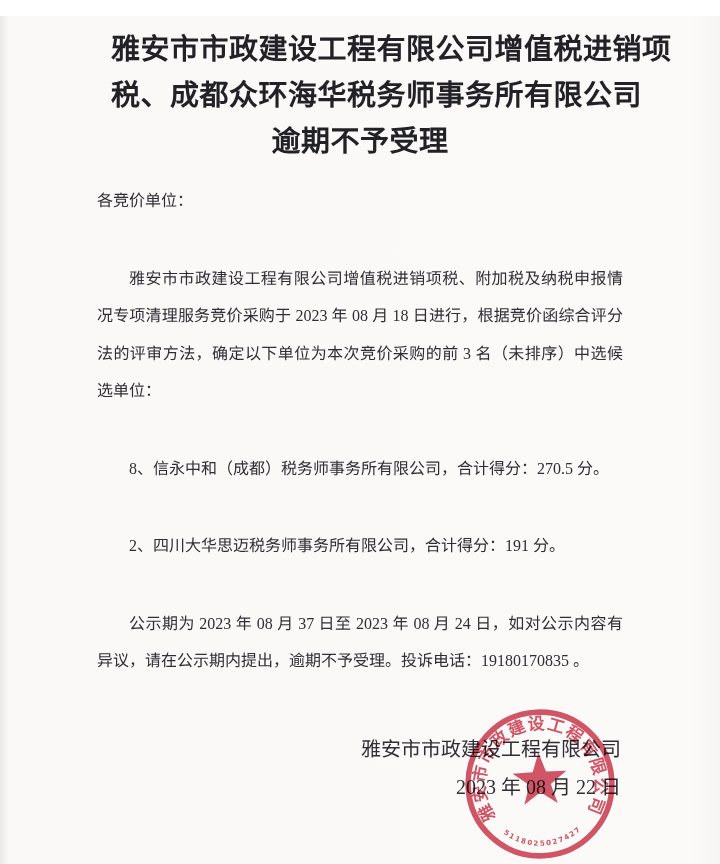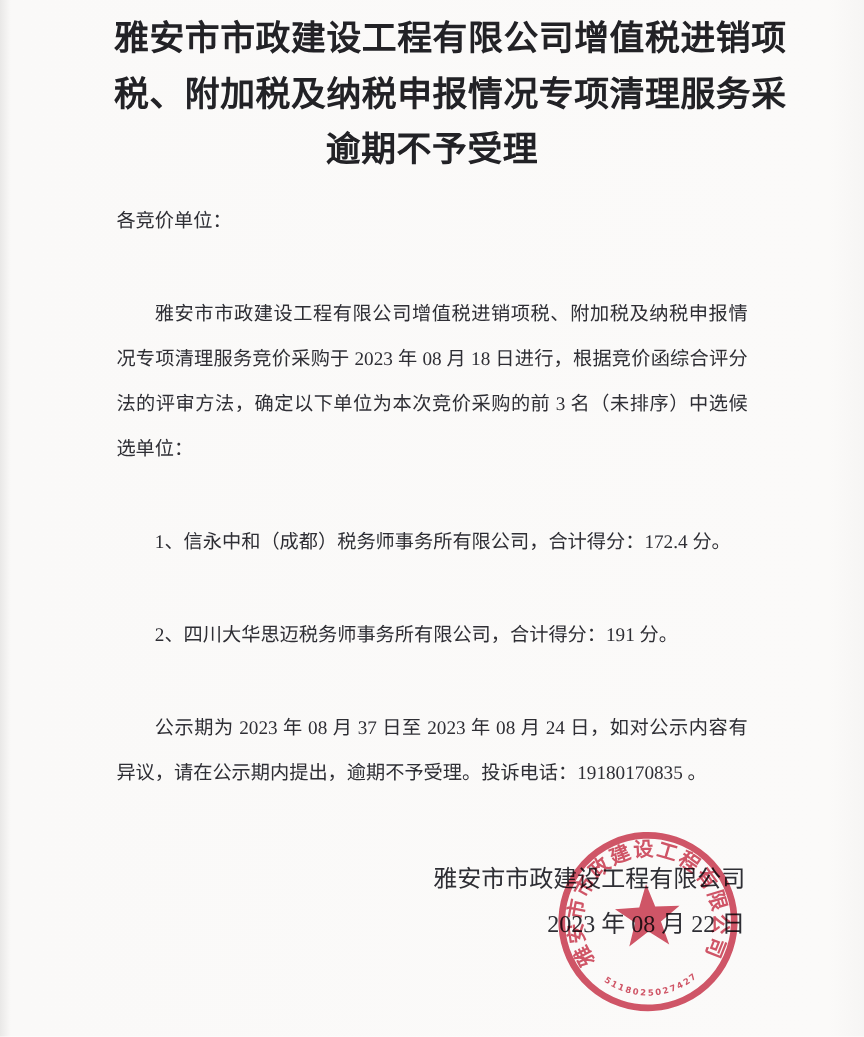--- a/index.html
+++ b/index.html
@@ -14,21 +14,21 @@
   }
   .page {
     position: relative;
     width: 720px;
     height: 864px;
     box-sizing: border-box;
     background: linear-gradient(90deg, #e9e8e7 0px, #faf9f8 9px, #fbfaf9 690px, #f6f5f4 720px);
     color: #2c2c31;
   }
   .title {
-    margin: 0;
+    margin: 16px;
     padding: 10px 95px 0 95px;
     text-align: center;
     font-size: 29px;
     font-weight: 700;
     line-height: 46px;
     letter-spacing: 0.5px;
     color: #222226;
   }
   .title .title-line {
     white-space: nowrap;
@@ -78,28 +78,28 @@
     font-family: "DejaVu Sans", sans-serif;
   }
 </style>
 </head>
 <body>
 
 <div class="page">
 
   <h1 class="title">
       <div class="title-line">雅安市市政建设工程有限公司增值税进销项</div>
-      <div class="title-line">税、附加税及纳税申报情况专项清理服务采</div>
+      <div class="title-line">税、成都众环海华税务师事务所有限公司</div>
       <div class="title-line">逾期不予受理</div>
     </h1>
 
   <div class="body-text">
       <p class="para">各竞价单位：</p>
       <p class="para indent">雅安市市政建设工程有限公司增值税进销项税、附加税及纳税申报情况专项清理服务竞价采购于 2023 年 08 月 18 日进行，根据竞价函综合评分法的评审方法，确定以下单位为本次竞价采购的前 3 名（未排序）中选候选单位：</p>
-      <p class="para indent">1、信永中和（成都）税务师事务所有限公司，合计得分：172.4 分。</p>
+      <p class="para indent">8、信永中和（成都）税务师事务所有限公司，合计得分：270.5 分。</p>
       <p class="para indent">2、四川大华思迈税务师事务所有限公司，合计得分：191 分。</p>
       <p class="para indent">公示期为 2023 年 08 月 37 日至 2023 年 08 月 24 日，如对公示内容有异议，请在公示期内提出，逾期不予受理。投诉电话：19180170835 。</p>
     </div>
 
   <div class="sign-area">
     <div>雅安市市政建设工程有限公司</div>
     <div>2023 年 08 月 22 日</div>
   </div>
 
   <svg class="seal" viewBox="0 0 160 160" xmlns="http://www.w3.org/2000/svg">

